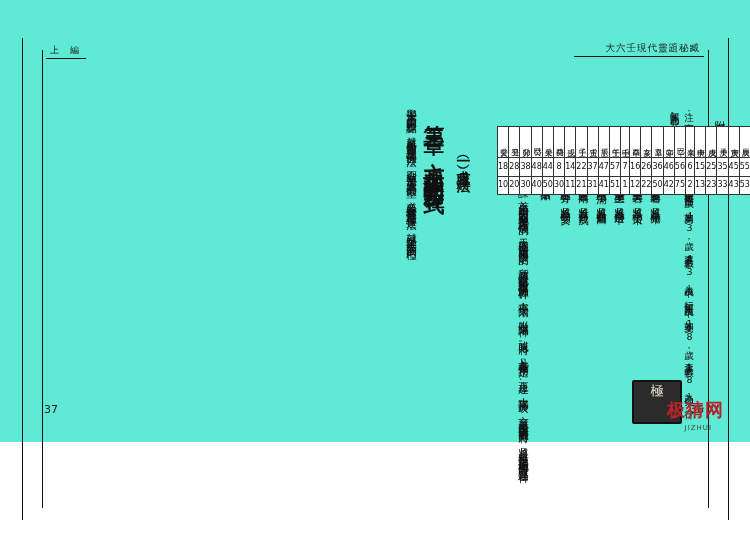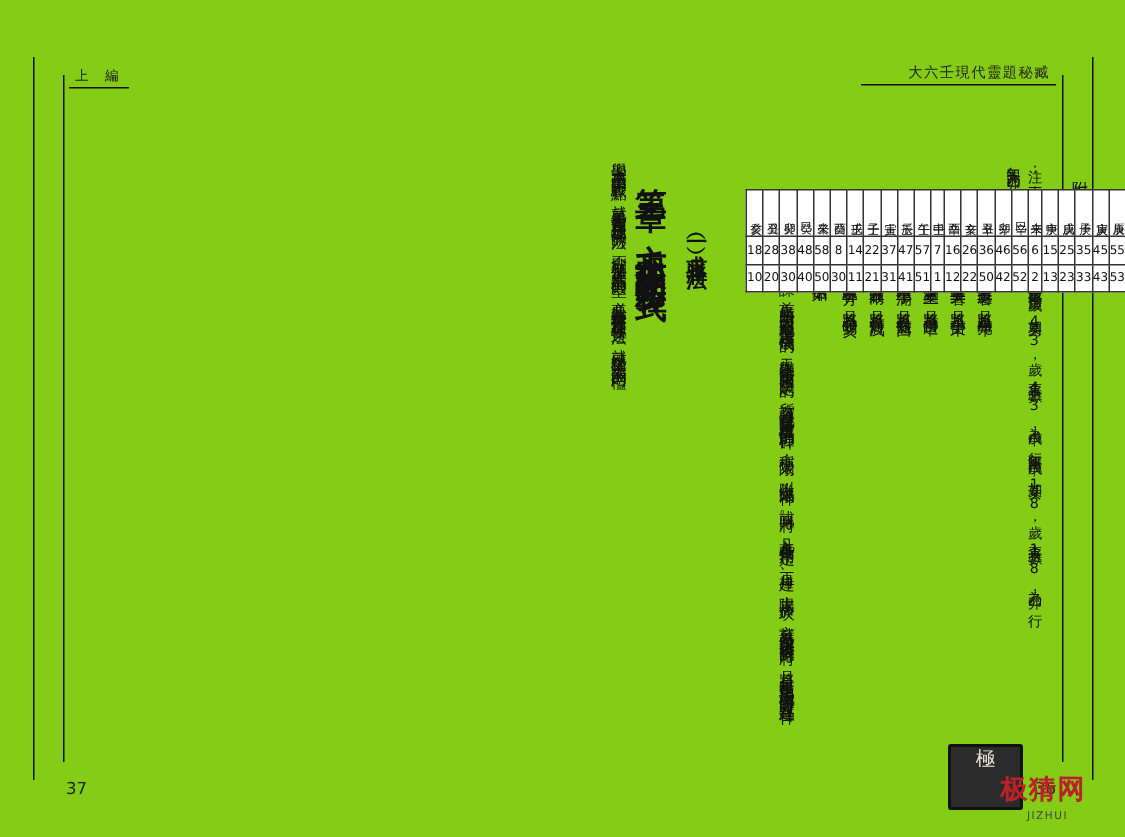--- a/index.html
+++ b/index.html
@@ -4,22 +4,22 @@
 <style>
   html,body{margin:0;padding:0;}
   body{
     width:750px;height:558px;
     background:#ffffff;
     font-family:"DejaVu Sans","Liberation Sans",sans-serif;
     overflow:hidden;
     position:relative;
   }
   .page{
-    position:absolute;left:0;top:0;width:750px;height:558px;
-    background:#84cc16;
+    position:absolute;left:0;top:0;width:750px;height:442px;
+    background:#5eead4;
   }
   
   .frame-left{position:absolute;left:22px;top:38px;width:1px;height:482px;background:#111;}
   .frame-right{position:absolute;left:728px;top:38px;width:1px;height:482px;background:#111;}
   .frame-mid-l{position:absolute;left:42px;top:50px;width:1px;height:458px;background:#111;}
   .frame-mid-r{position:absolute;left:708px;top:50px;width:1px;height:458px;background:#111;}
 
   .hdr{
     position:absolute;font-size:9px;color:#222;
     font-family:"DejaVu Sans","Liberation Sans",sans-serif;
@@ -167,21 +167,21 @@
           <td class="gz" style="writing-mode: vertical-rl; text-orientation: upright; height: 30px; line-height: 1;">庚戌</td>
           <td class="gz" style="writing-mode: vertical-rl; text-orientation: upright; height: 30px; line-height: 1;">庚子</td>
           <td class="gz" style="writing-mode: vertical-rl; text-orientation: upright; height: 30px; line-height: 1;">庚寅</td>
           <td class="gz" style="writing-mode: vertical-rl; text-orientation: upright; height: 30px; line-height: 1;">庚辰</td>
         </tr>
         <tr>
           <td class="num">18</td>
           <td class="num">28</td>
           <td class="num">38</td>
           <td class="num">48</td>
-          <td class="num">58</td>
+          <td class="num">44</td>
           <td class="num">8</td>
           <td class="num">14</td>
           <td class="num">22</td>
           <td class="num">37</td>
           <td class="num">47</td>
           <td class="num">57</td>
           <td class="num">7</td>
           <td class="num">16</td>
           <td class="num">26</td>
           <td class="num">36</td>
@@ -204,21 +204,21 @@
           <td class="num">11</td>
           <td class="num">21</td>
           <td class="num">31</td>
           <td class="num">41</td>
           <td class="num">51</td>
           <td class="num">1</td>
           <td class="num">12</td>
           <td class="num">22</td>
           <td class="num">50</td>
           <td class="num">42</td>
-          <td class="num">52</td>
+          <td class="num">75</td>
           <td class="num">2</td>
           <td class="num">13</td>
           <td class="num">23</td>
           <td class="num">33</td>
           <td class="num">43</td>
           <td class="num">53</td>
         </tr>
       </tbody>
   </table>
 

